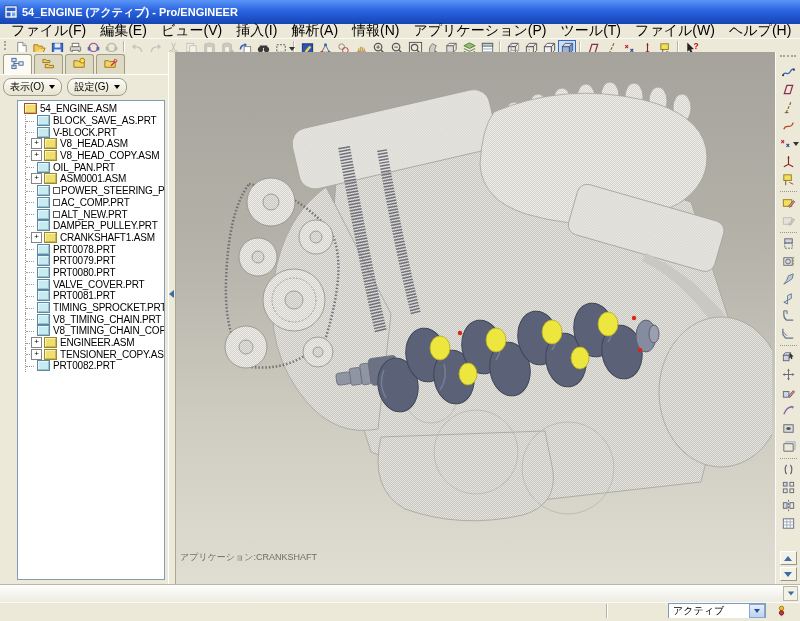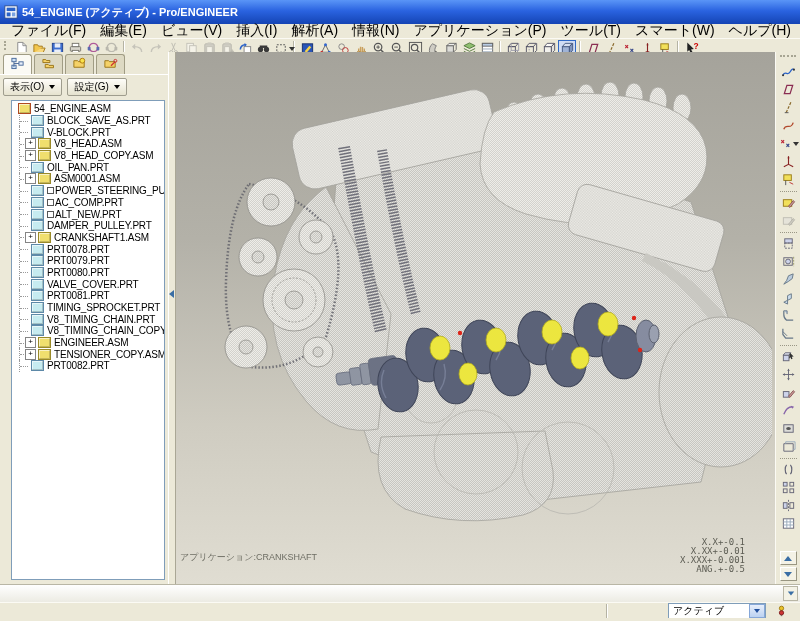--- a/index.html
+++ b/index.html
@@ -24,24 +24,24 @@
   .tb-btn .caret{position:absolute;right:-5px;top:7px}
   
   .main{position:absolute;top:52px;left:0;width:800px;height:532px;display:flex}
   .left-panel{width:168px;display:flex;flex-direction:column;background:#ece9d8;flex:0 0 auto}
   .tabs{display:flex;gap:2px;padding:2px 3px 0 3px;height:20px}
   .tab{width:27px;height:19px;border:1px solid #a09c84;border-bottom:none;border-radius:3px 3px 0 0;
     background:#ddd9c3;display:flex;align-items:center;justify-content:center}
   .tab.active{background:#fbfaf4}
   .tab svg{width:15px;height:15px}
   .panel-btns{display:flex;gap:5px;padding:3px 3px 2px 3px;border-top:1px solid #fff}
-  .panel-btn{border:1px solid #9f9d8e;background:linear-gradient(#fefdf9,#e6e3cf);border-radius:2px;
+  .panel-btn{border:1px solid #9f9d8e;background:linear-gradient(#fefdf9,#e6e3cf);border-radius:8px;
     font-size:10px;padding:1px 6px;display:flex;align-items:center;gap:5px;white-space:nowrap}
   .panel-btn .caret{border-top-color:#000}
-  .tree{flex:1;margin:2px 3px 4px 11px;background:#fff;border:1px solid #7f9db9;overflow:hidden;
+  .tree{flex:1;margin:2px 3px 4px 17px;background:#fff;border:1px solid #7f9db9;overflow:hidden;
     font-size:10px;padding:2px 9px 0 2px;letter-spacing:-.2px}
   .tree-row{display:flex;align-items:center;height:11.7px;white-space:nowrap}
   .guide{width:9px;height:100%;border-left:1px dotted #9a9a9a;position:relative;flex:0 0 auto;margin-left:5px}
   .guide::after{content:"";position:absolute;top:50%;left:0;width:8px;border-top:1px dotted #9a9a9a}
   .expander{width:9px;height:9px;border:1px solid #848484;background:#fff;font-size:8px;line-height:7px;
     text-align:center;color:#000;flex:0 0 auto;margin-left:1px;position:relative;z-index:1}
   .tree-icon{width:11px;height:9px;border:1px solid #8a8a56;margin:0 3px 0 2px;flex:0 0 auto;
     box-shadow:inset -1px -1px 0 rgba(0,0,0,.18), inset 1px 1px 0 rgba(255,255,255,.6)}
   .tree-icon.asm{background:#f0df6e;border-color:#9a8a28}
   .tree-icon.prt{background:#c6ebf0;border-color:#5d89a8}
@@ -107,21 +107,21 @@
 
 <div class="menubar" id="menubar">
     <span class="menu-item">ファイル(F)</span>
     <span class="menu-item">編集(E)</span>
     <span class="menu-item">ビュー(V)</span>
     <span class="menu-item">挿入(I)</span>
     <span class="menu-item">解析(A)</span>
     <span class="menu-item">情報(N)</span>
     <span class="menu-item">アプリケーション(P)</span>
     <span class="menu-item">ツール(T)</span>
-    <span class="menu-item">スマート(W)</span>
+    <span class="menu-item">ファイル(W)</span>
     <span class="menu-item">ヘルプ(H)</span>
   </div>
 
 <div class="toolbar" id="toolbar-top">
     <span class="tb-handle"></span>
     <div class="tb-btn">
       <span><svg viewBox="0 0 16 16" fill="none" stroke-width="1">
           <path d="M4 1.5h5.5L13 5v9.5H4z" fill="#fff" stroke="#8a8a8a"></path>
           <path d="M9.5 1.5V5H13" stroke="#8a8a8a"></path>
         </svg></span>
@@ -666,26 +666,20 @@
 
         <g fill="#dd2418" stroke="none">
           <circle cx="284" cy="281" r="2.2"></circle>
             <circle cx="458" cy="266" r="2.2"></circle>
             <circle cx="464" cy="298" r="2.2"></circle>
         </g>
       </g>
     </svg>
 
     <div class="active-label">アプリケーション:CRANKSHAFT</div>
-    <div class="tolerances" id="tolerances">
-        <div>X.X+-0.1</div>
-        <div>X.XX+-0.01</div>
-        <div>X.XXX+-0.001</div>
-        <div>ANG.+-0.5</div>
-      </div>
   </div>
 
   <div class="right-toolbar" id="right-toolbar">
       <span class="rt-handle"></span>
       <div class="rt-btn">
         <span><svg viewBox="0 0 16 16" fill="none" stroke-width="1">
             <path d="M2 12c3-6 5 2 8-4 1.5-3 3-3 4-2" stroke="#2a62c8" stroke-width="1.4"></path>
             <circle cx="2.2" cy="12" r="1.1" fill="#333"></circle>
             <circle cx="13.8" cy="6" r="1.1" fill="#333"></circle>
           </svg></span>

